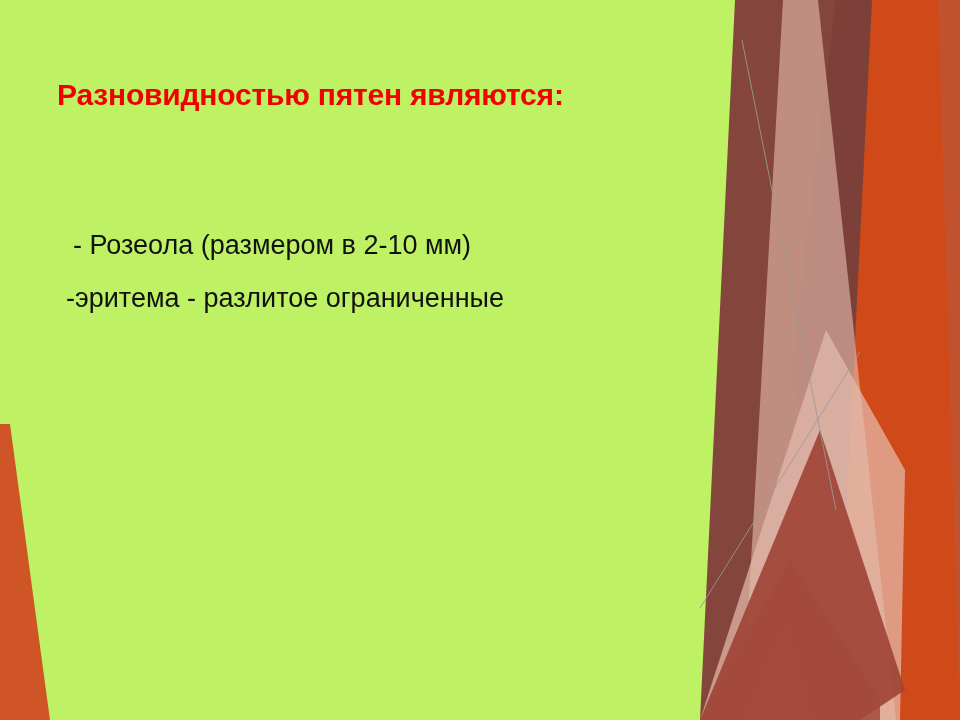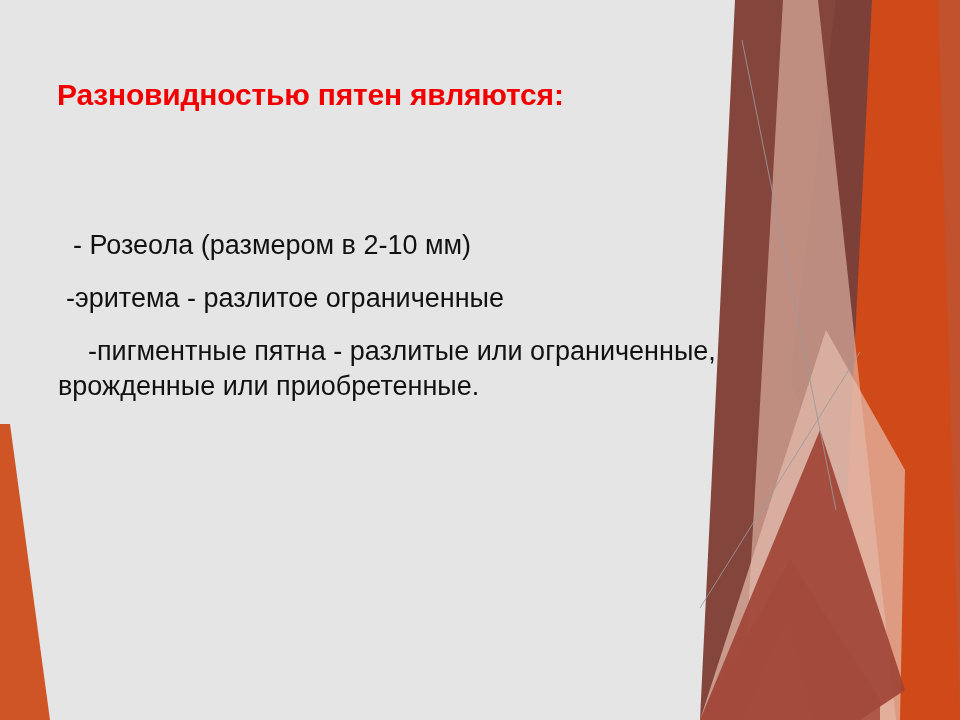--- a/index.html
+++ b/index.html
@@ -4,21 +4,21 @@
 <style>
   html, body {
     margin: 0;
     padding: 0;
     background: #ffffff;
   }
   #slide {
     position: relative;
     width: 960px;
     height: 720px;
-    background: #e5e5e5;
+    background: #bef264;
     overflow: hidden;
     font-family: "Liberation Sans", "DejaVu Sans", sans-serif;
   }
 
   
   #decor-right, #decor-left {
     position: absolute;
     top: 0;
     left: 0;
     width: 960px;
@@ -94,16 +94,15 @@
 
   <svg id="decor-left" viewBox="0 0 960 720" aria-hidden="true">
     <polygon points="0,424 10,424 50,720 0,720" fill="#cf5527"></polygon>
   </svg>
 
   <div class="title">Разновидностью пятен являются:</div>
 
   <div class="body-list">
     <p class="body-item indent-1">- Розеола (размером в 2-10 мм)</p>
     <p class="body-item indent-2">-эритема - разлитое ограниченные</p>
-    <p class="body-item wide"> -пигментные пятна - разлитые или ограниченные, врожденные или приобретенные.</p>
   </div>
 
 </div>
 
 </body></html>

